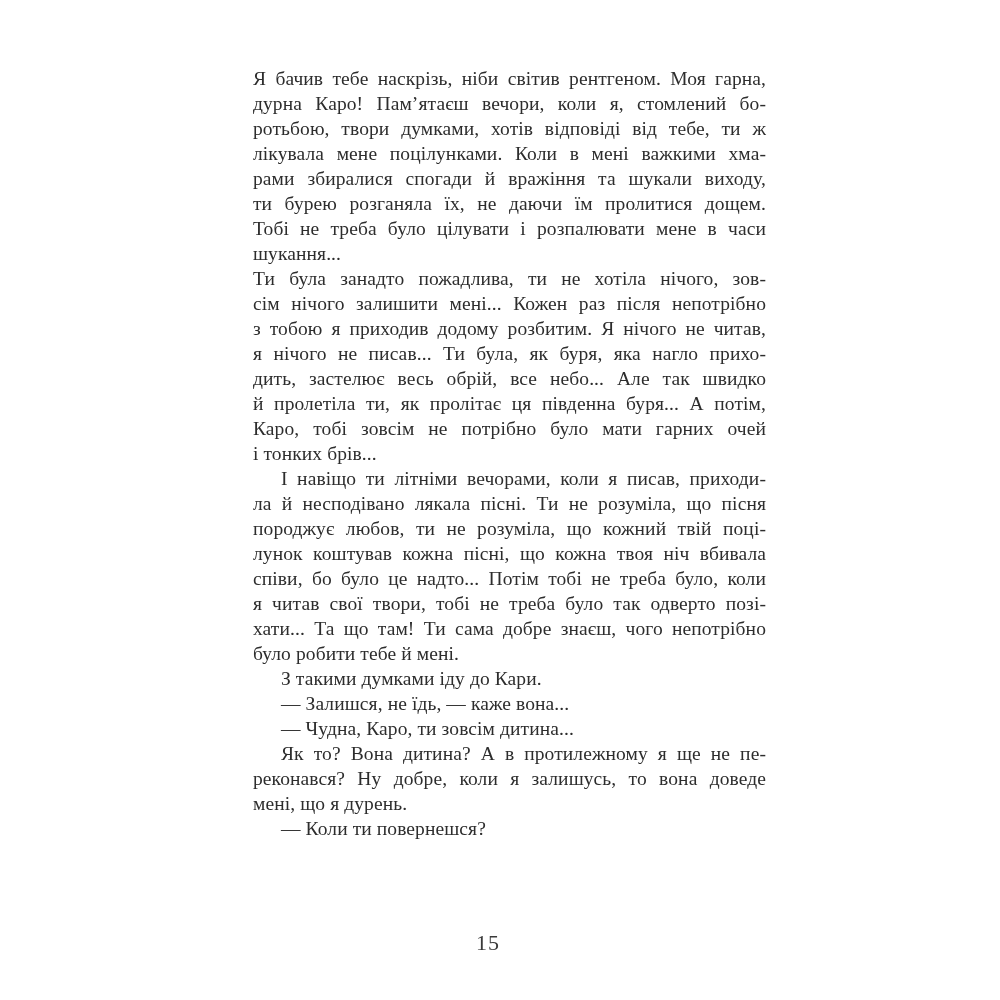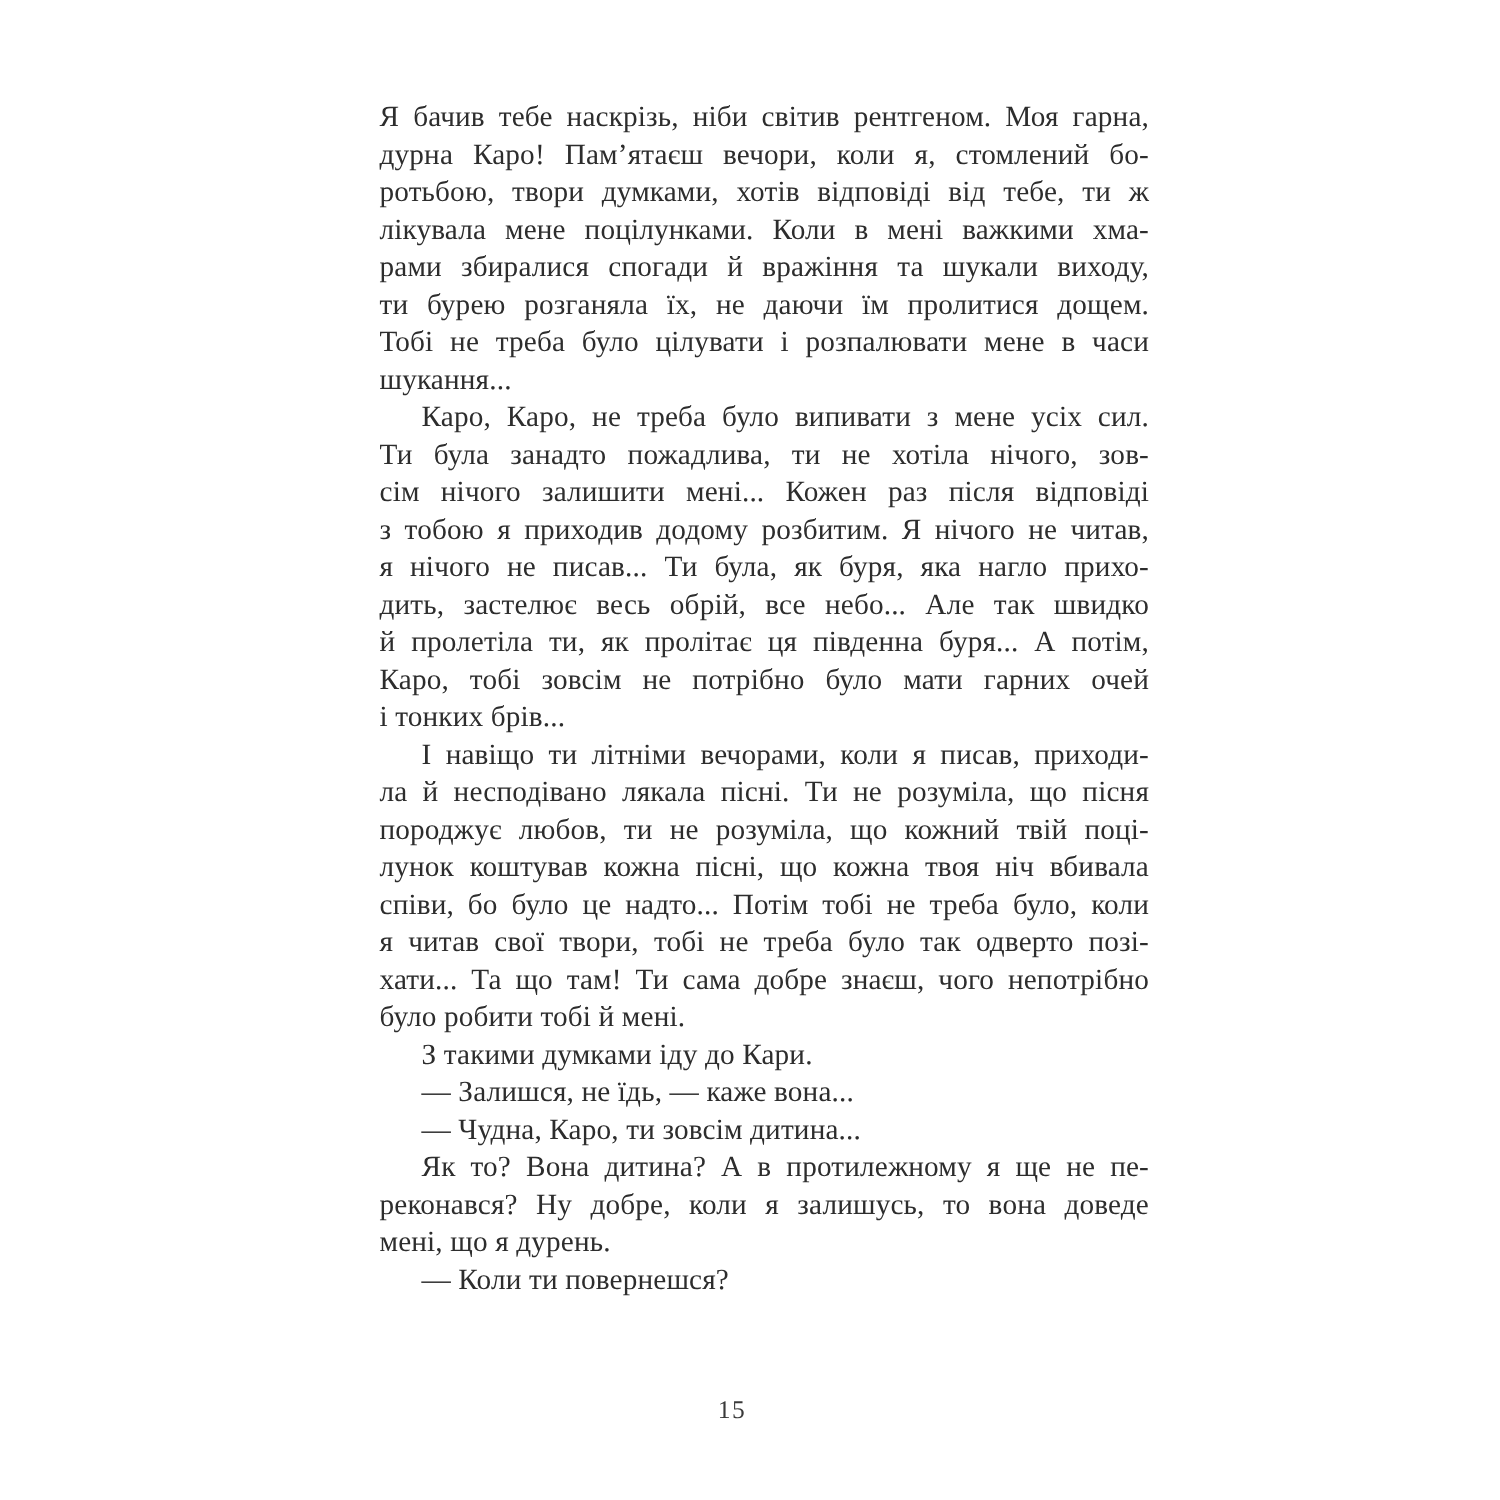--- a/index.html
+++ b/index.html
@@ -40,56 +40,55 @@
   }
   .line.indent {
     padding-left: 28px;
   }
   .page-number {
     position: absolute;
     left: 0;
     top: 930px;
     width: 976px;
     text-align: center;
-    font-size: 17px;
+    font-size: 22px;
     letter-spacing: 1px;
     color: #3a3a3a;
     font-variant-numeric: oldstyle-nums;
   }
 </style>
 </head>
 <body>
 
 <div class="page" style="background: rgb(255, 255, 255);">
   <div class="text-block" id="text-block" style="color: rgb(45, 45, 45);">
       <div class="line">Я бачив тебе наскрізь, ніби світив рентгеном. Моя гарна,</div>
       <div class="line">дурна Каро! Пам’ятаєш вечори, коли я, стомлений бо-</div>
       <div class="line">ротьбою, твори думками, хотів відповіді від тебе, ти ж</div>
       <div class="line">лікувала мене поцілунками. Коли в мені важкими хма-</div>
       <div class="line">рами збиралися спогади й вражіння та шукали виходу,</div>
       <div class="line">ти бурею розганяла їх, не даючи їм пролитися дощем.</div>
       <div class="line">Тобі не треба було цілувати і розпалювати мене в часи</div>
       <div class="line last">шукання...</div>
-      <div class="line indent">Каро, Каро, не треба було випивати з мене усіх сил.</div>
       <div class="line">Ти була занадто пожадлива, ти не хотіла нічого, зов-</div>
-      <div class="line">сім нічого залишити мені... Кожен раз після відповіді</div>
+      <div class="line">сім нічого залишити мені... Кожен раз після непотрібно</div>
       <div class="line">з тобою я приходив додому розбитим. Я нічого не читав,</div>
       <div class="line">я нічого не писав... Ти була, як буря, яка нагло прихо-</div>
       <div class="line">дить, застелює весь обрій, все небо... Але так швидко</div>
       <div class="line">й пролетіла ти, як пролітає ця південна буря... А потім,</div>
       <div class="line">Каро, тобі зовсім не потрібно було мати гарних очей</div>
       <div class="line last">і тонких брів...</div>
       <div class="line indent">І навіщо ти літніми вечорами, коли я писав, приходи-</div>
       <div class="line">ла й несподівано лякала пісні. Ти не розуміла, що пісня</div>
       <div class="line">породжує любов, ти не розуміла, що кожний твій поці-</div>
       <div class="line">лунок коштував кожна пісні, що кожна твоя ніч вбивала</div>
       <div class="line">співи, бо було це надто... Потім тобі не треба було, коли</div>
       <div class="line">я читав свої твори, тобі не треба було так одверто позі-</div>
       <div class="line">хати... Та що там! Ти сама добре знаєш, чого непотрібно</div>
-      <div class="line last">було робити тобі й мені.</div>
+      <div class="line last">було робити тебе й мені.</div>
       <div class="line last indent">З такими думками іду до Кари.</div>
       <div class="line last indent">— Залишся, не їдь, — каже вона...</div>
       <div class="line last indent">— Чудна, Каро, ти зовсім дитина...</div>
       <div class="line indent">Як то? Вона дитина? А в протилежному я ще не пе-</div>
       <div class="line">реконався? Ну добре, коли я залишусь, то вона доведе</div>
       <div class="line last">мені, що я дурень.</div>
       <div class="line last indent">— Коли ти повернешся?</div>
     </div>
   <div class="page-number" style="color: rgb(58, 58, 58);">15</div>
 </div>

